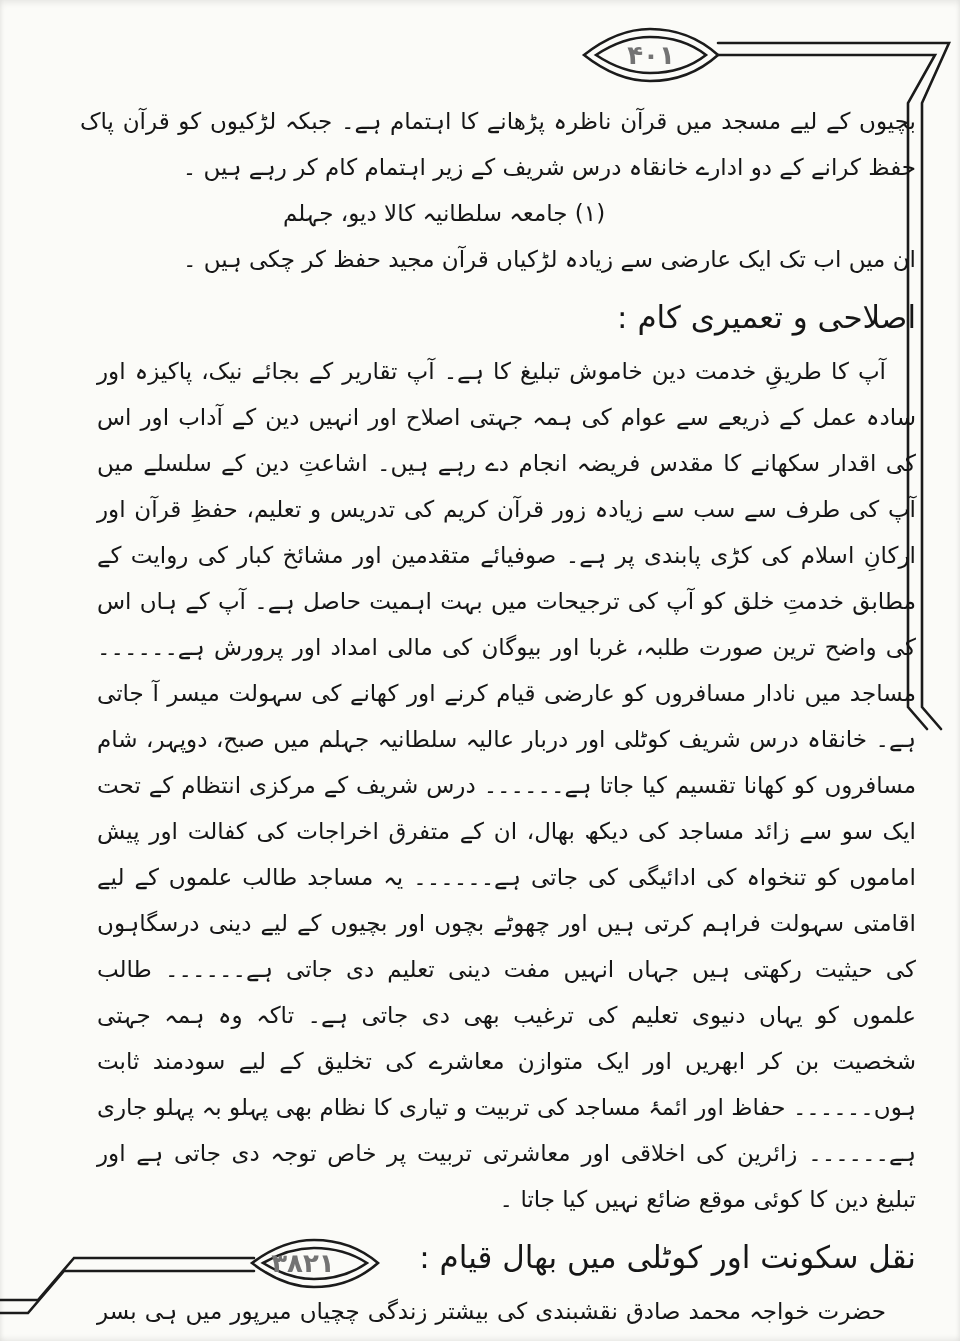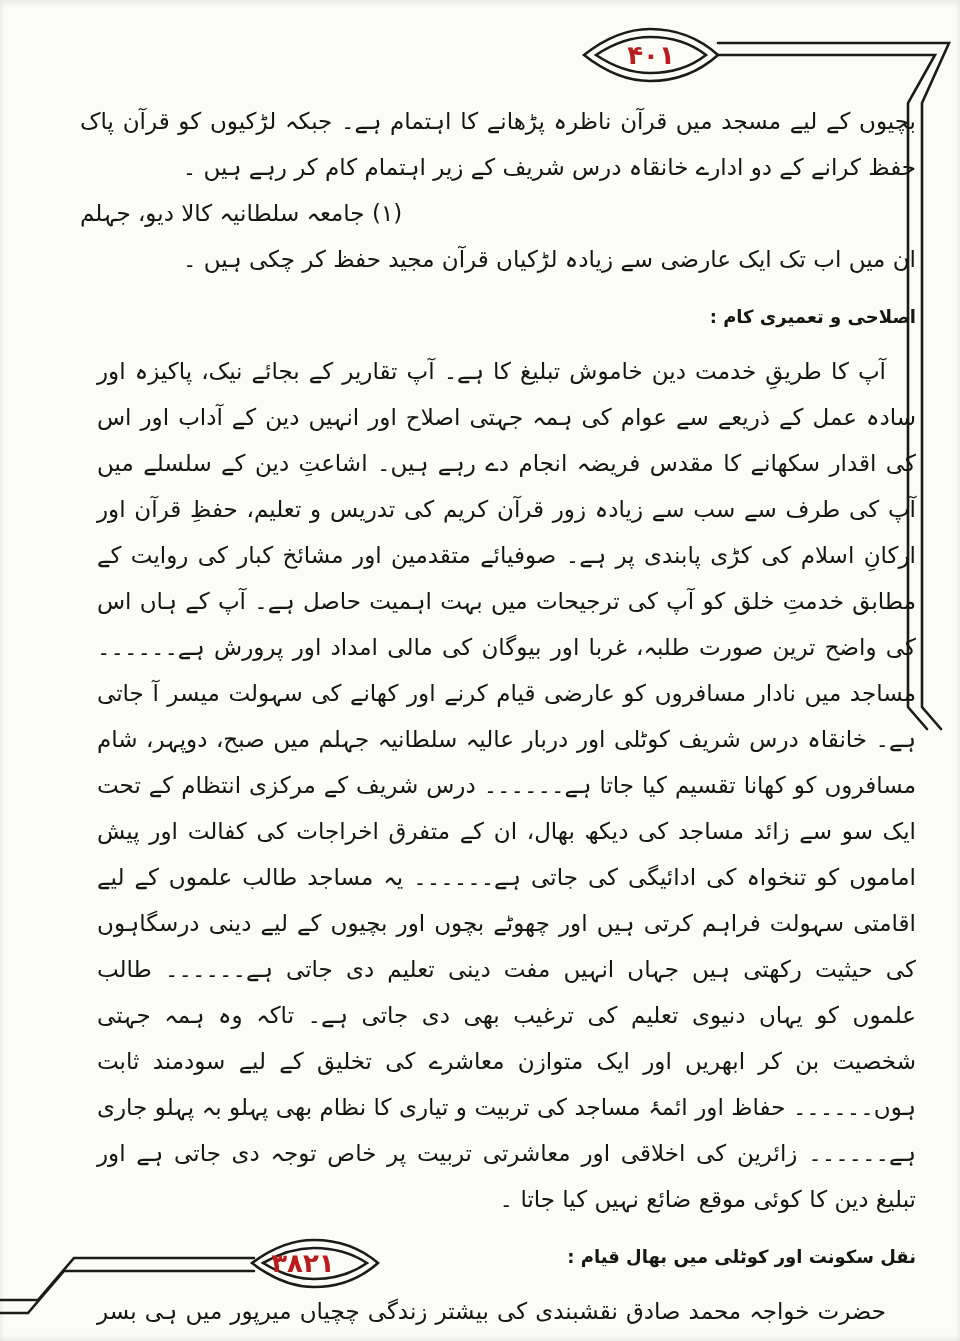--- a/index.html
+++ b/index.html
@@ -23,21 +23,21 @@
     height: 1341px;
     pointer-events: none;
   }
 
   .pagenum {
     position: absolute;
     font-weight: bold;
     text-align: center;
     font-size: 26px;
     letter-spacing: 2px;
-    color: #b91c1c;
+    color: #737373;
     font-family: "DejaVu Sans", sans-serif;
   }
   .pagenum.top    { left: 586px; top: 32px;   width: 130px; height: 46px; line-height: 46px; }
   .pagenum.bottom { left: 240px; top: 1241px; width: 126px; height: 44px; line-height: 44px; }
 
   .content {
     position: absolute;
     top: 98px;
     right: 44px;
     left: 80px;
@@ -46,26 +46,26 @@
     font-size: 23px;
     line-height: 46px;
     color: #161616;
   }
 
   .content p { text-align: justify; }
   .indent { text-indent: 30px; margin-left: 17px; }
 
   .list-item {
     padding-right: 108px;
-    text-align: left;
+    text-align: center;
   }
 
   .heading {
-    font-size: 18px;
-    font-weight: bold;
+    font-size: 31px;
+    font-weight: normal;
     margin: 10px 0 6px 0;
     line-height: 50px;
   }
 </style>
 </head>
 <body>
 
 <div class="page">
 
   <svg class="ornaments" viewBox="0 0 960 1341" xmlns="http://www.w3.org/2000/svg">

